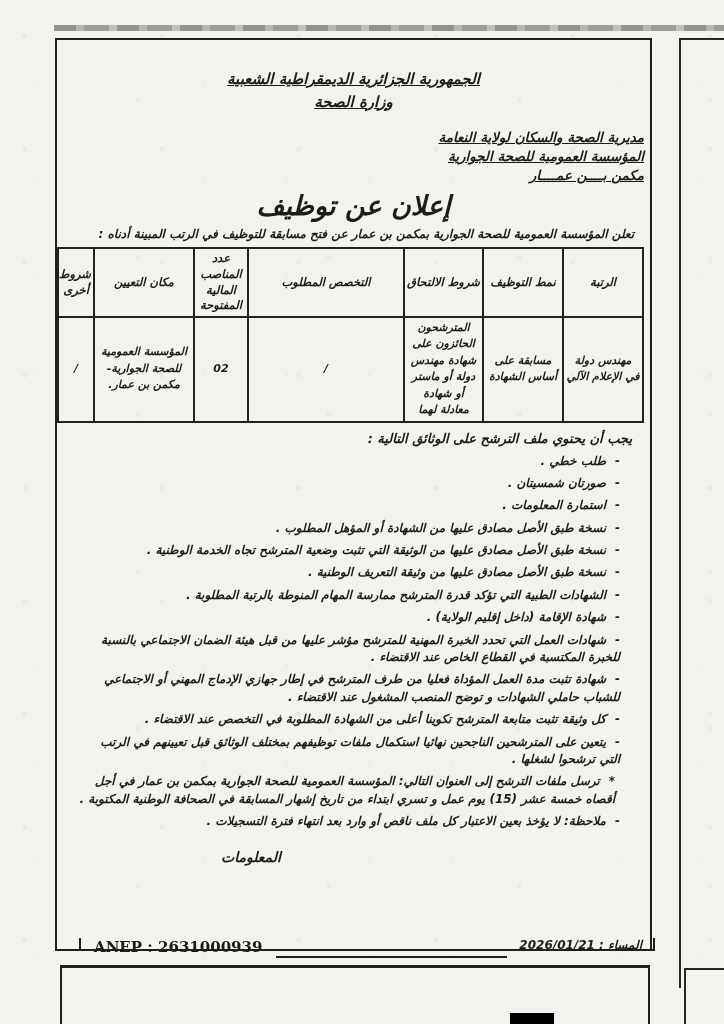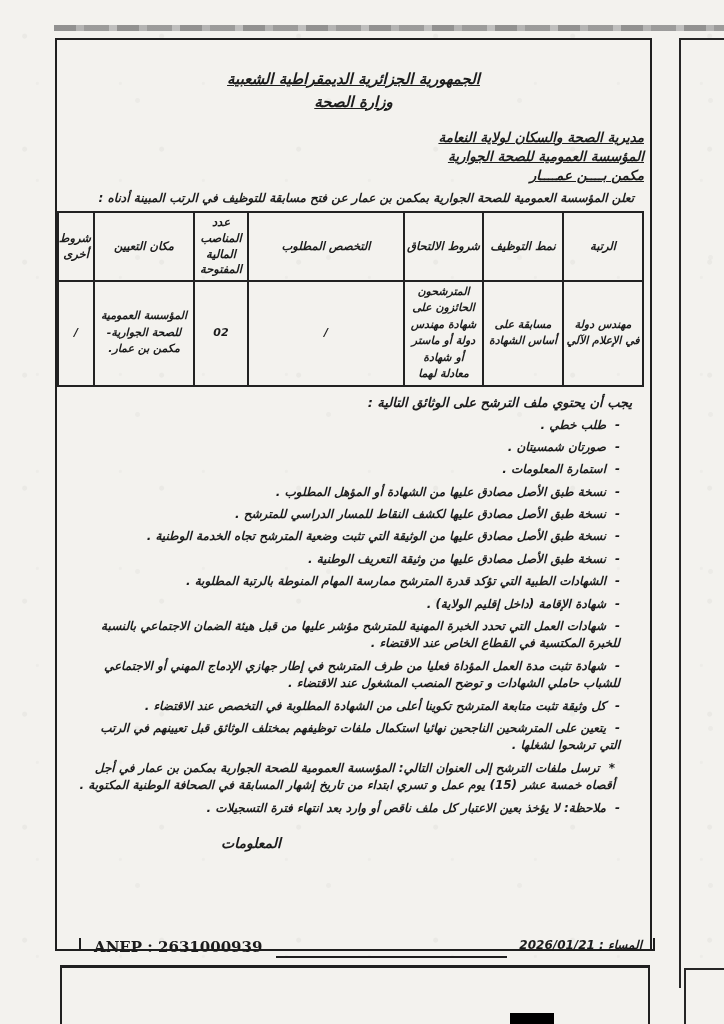--- a/index.html
+++ b/index.html
@@ -93,20 +93,21 @@
       <div class="line ar">الجمهورية الجزائرية الديمقراطية الشعبية</div>
       <div class="line ar">وزارة الصحة</div>
     </div>
 
     <div class="hdr-right">
       <div class="line ar">مديرية الصحة والسكان لولاية النعامة</div>
       <div class="line ar">المؤسسة العمومية للصحة الجوارية</div>
       <div class="line ar">مكمن بــــن عمــــار</div>
     </div>
 
+    <div class="doc-title ar">إعلان عن توظيف</div>
 
     <div class="intro ar">تعلن المؤسسة العمومية للصحة الجوارية بمكمن بن عمار عن فتح مسابقة للتوظيف في الرتب المبينة أدناه :</div>
 
     <table class="jobs">
       <colgroup>
         <col style="width:80px">
           <col style="width:80px">
           <col style="width:79px">
         <col style="width:156px">
           <col style="width:54px">
@@ -137,21 +138,20 @@
       </tbody>
     </table>
 
     <div class="docs">
       <div class="docs-heading ar">يجب أن يحتوي ملف الترشح على الوثائق التالية :</div>
 
       <div class="doc-item ar"><span class="bullet">-</span><span>طلب خطي .</span></div>
       <div class="doc-item ar"><span class="bullet">-</span><span>صورتان شمسيتان .</span></div>
       <div class="doc-item ar"><span class="bullet">-</span><span>استمارة المعلومات .</span></div>
       <div class="doc-item ar"><span class="bullet">-</span><span>نسخة طبق الأصل مصادق عليها من الشهادة أو المؤهل المطلوب .</span></div>
-      <div class="doc-item ar"><span class="bullet">-</span><span>نسخة طبق الأصل مصادق عليها لكشف النقاط للمسار الدراسي للمترشح .</span></div>
       <div class="doc-item ar"><span class="bullet">-</span><span>نسخة طبق الأصل مصادق عليها من الوثيقة التي تثبت وضعية المترشح تجاه الخدمة الوطنية .</span></div>
       <div class="doc-item ar"><span class="bullet">-</span><span>نسخة طبق الأصل مصادق عليها من وثيقة التعريف الوطنية .</span></div>
       <div class="doc-item ar"><span class="bullet">-</span><span>الشهادات الطبية التي تؤكد قدرة المترشح ممارسة المهام المنوطة بالرتبة المطلوبة .</span></div>
       <div class="doc-item ar"><span class="bullet">-</span><span>شهادة الإقامة (داخل إقليم الولاية) .</span></div>
       <div class="doc-item ar"><span class="bullet">-</span><span>شهادات العمل التي تحدد الخبرة المهنية للمترشح مؤشر عليها من قبل هيئة الضمان الاجتماعي بالنسبة للخبرة المكتسبة في القطاع الخاص عند الاقتضاء .</span></div>
       <div class="doc-item ar"><span class="bullet">-</span><span>شهادة تثبت مدة العمل المؤداة فعليا من طرف المترشح في إطار جهازي الإدماج المهني أو الاجتماعي للشباب حاملي الشهادات و توضح المنصب المشغول عند الاقتضاء .</span></div>
       <div class="doc-item ar"><span class="bullet">-</span><span>كل وثيقة تثبت متابعة المترشح تكوينا أعلى من الشهادة المطلوبة في التخصص عند الاقتضاء .</span></div>
       <div class="doc-item ar"><span class="bullet">-</span><span>يتعين على المترشحين الناجحين نهائيا استكمال ملفات توظيفهم بمختلف الوثائق قبل تعيينهم في الرتب التي ترشحوا لشغلها .</span></div>
       <div class="doc-item ar flush"><span class="bullet">*</span><span>ترسل ملفات الترشح إلى العنوان التالي: المؤسسة العمومية للصحة الجوارية بمكمن بن عمار في أجل أقصاه خمسة عشر (15) يوم عمل و تسري ابتداء من تاريخ إشهار المسابقة في الصحافة الوطنية المكتوبة .</span></div>
       <div class="doc-item ar"><span class="bullet">-</span><span>ملاحظة: لا يؤخذ بعين الاعتبار كل ملف ناقص أو وارد بعد انتهاء فترة التسجيلات .</span></div>

